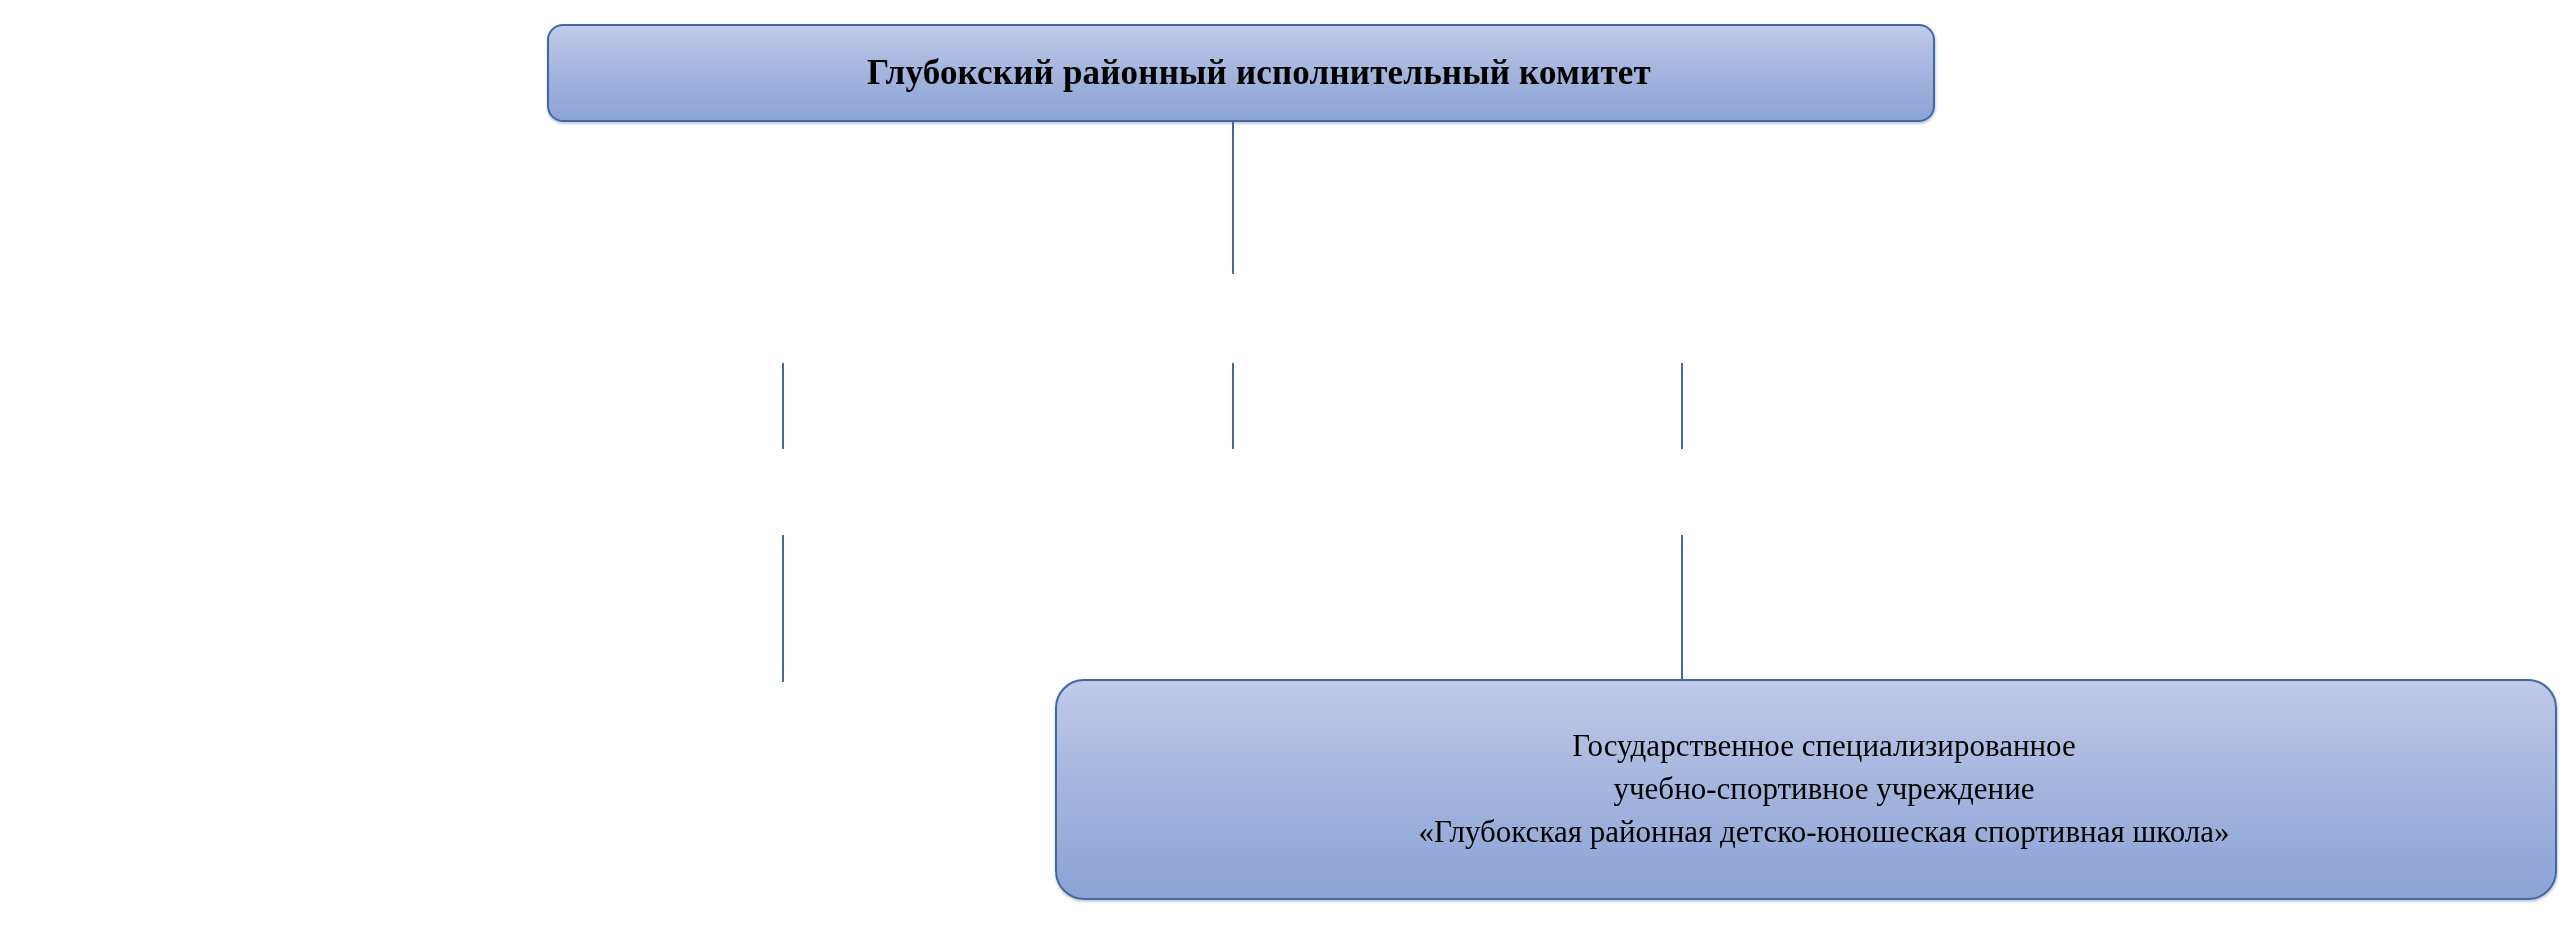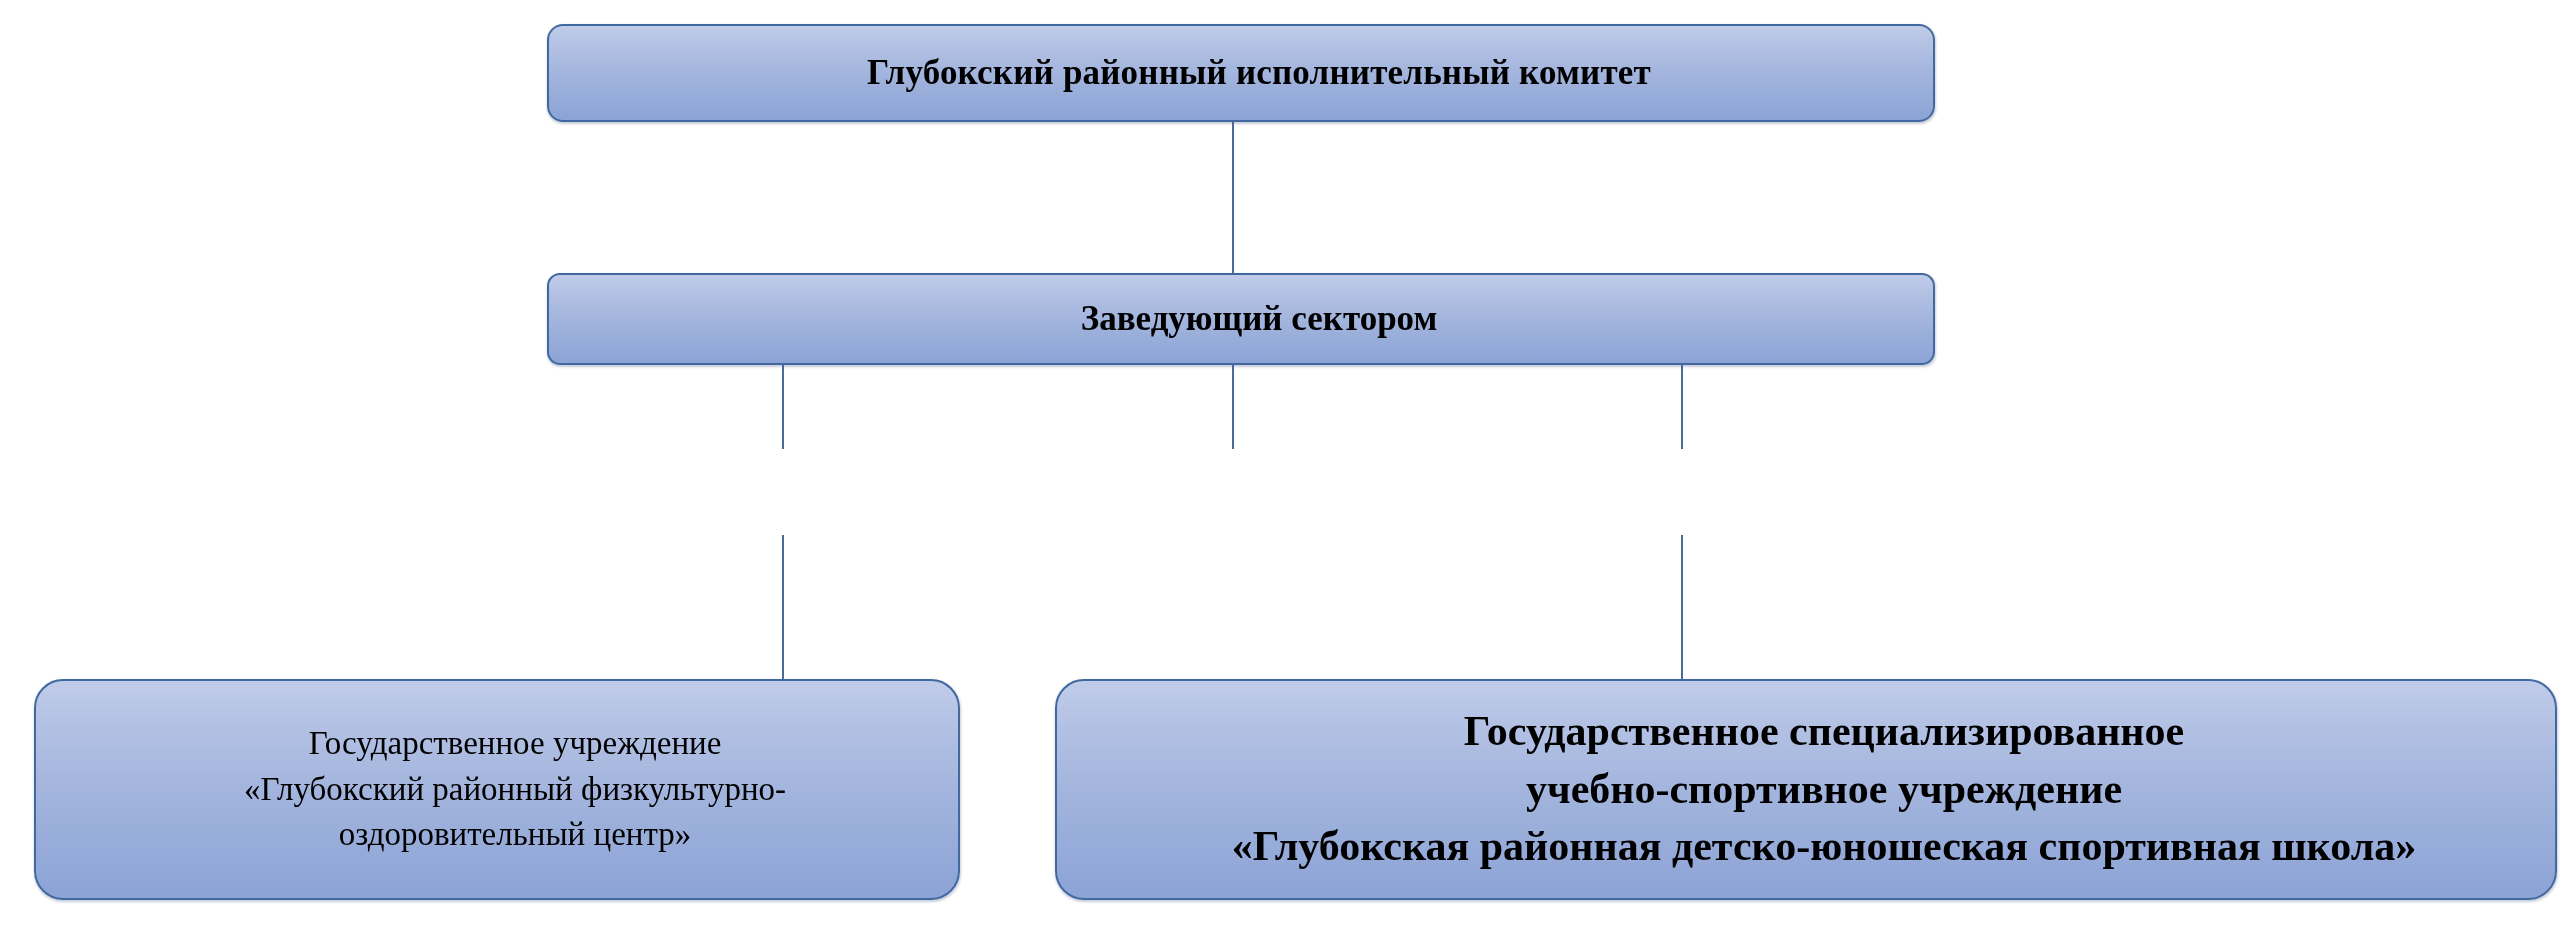--- a/index.html
+++ b/index.html
@@ -92,22 +92,22 @@
     font-weight: normal;
     line-height: 1.38;
   }
 
   #node-sportshkola {
     left: 1055px;  top: 679px;
     width: 1502px; height: 221px;
     border-radius: 29px;
   }
   #node-sportshkola .label {
-    font-size: 42px;
-    font-weight: bold;
+    font-size: 31px;
+    font-weight: normal;
     line-height: 1.38;
   }
 
   
   #conn-ispolkom-zaveduyushchiy { left: 1232px; top: 121px; height: 153px; }
   #conn-zaveduyushchiy-left     { left:  782px; top: 363px; height: 86px; }
   #conn-zaveduyushchiy-center   { left: 1232px; top: 363px; height: 86px; }
   #conn-zaveduyushchiy-right    { left: 1681px; top: 363px; height: 86px; }
   #conn-inspektor-left          { left:  782px; top: 535px; height: 147px; }
   #conn-inspektor-right         { left: 1681px; top: 535px; height: 147px; }
@@ -123,30 +123,22 @@
   <div class="connector" id="conn-zaveduyushchiy-center"></div>
   <div class="connector" id="conn-zaveduyushchiy-right"></div>
 
   <div class="connector" id="conn-inspektor-left"></div>
   <div class="connector" id="conn-inspektor-right"></div>
 
   <div class="node" id="node-ispolkom">
     <span class="label">Глубокский районный исполнительный комитет</span>
   </div>
 
-  <div class="node" id="node-zaveduyushchiy">
-    <span class="label">Заведующий сектором</span>
-  </div>
 
 
-  <div class="node" id="node-fizkulturno">
-    <span class="label">Государственное учреждение
-«Глубокский районный физкультурно-
-оздоровительный центр»</span>
-  </div>
 
   <div class="node" id="node-sportshkola">
     <span class="label">Государственное специализированное
 учебно-спортивное учреждение
 «Глубокская районная детско-юношеская спортивная школа»</span>
   </div>
 
 </div>
 
 

